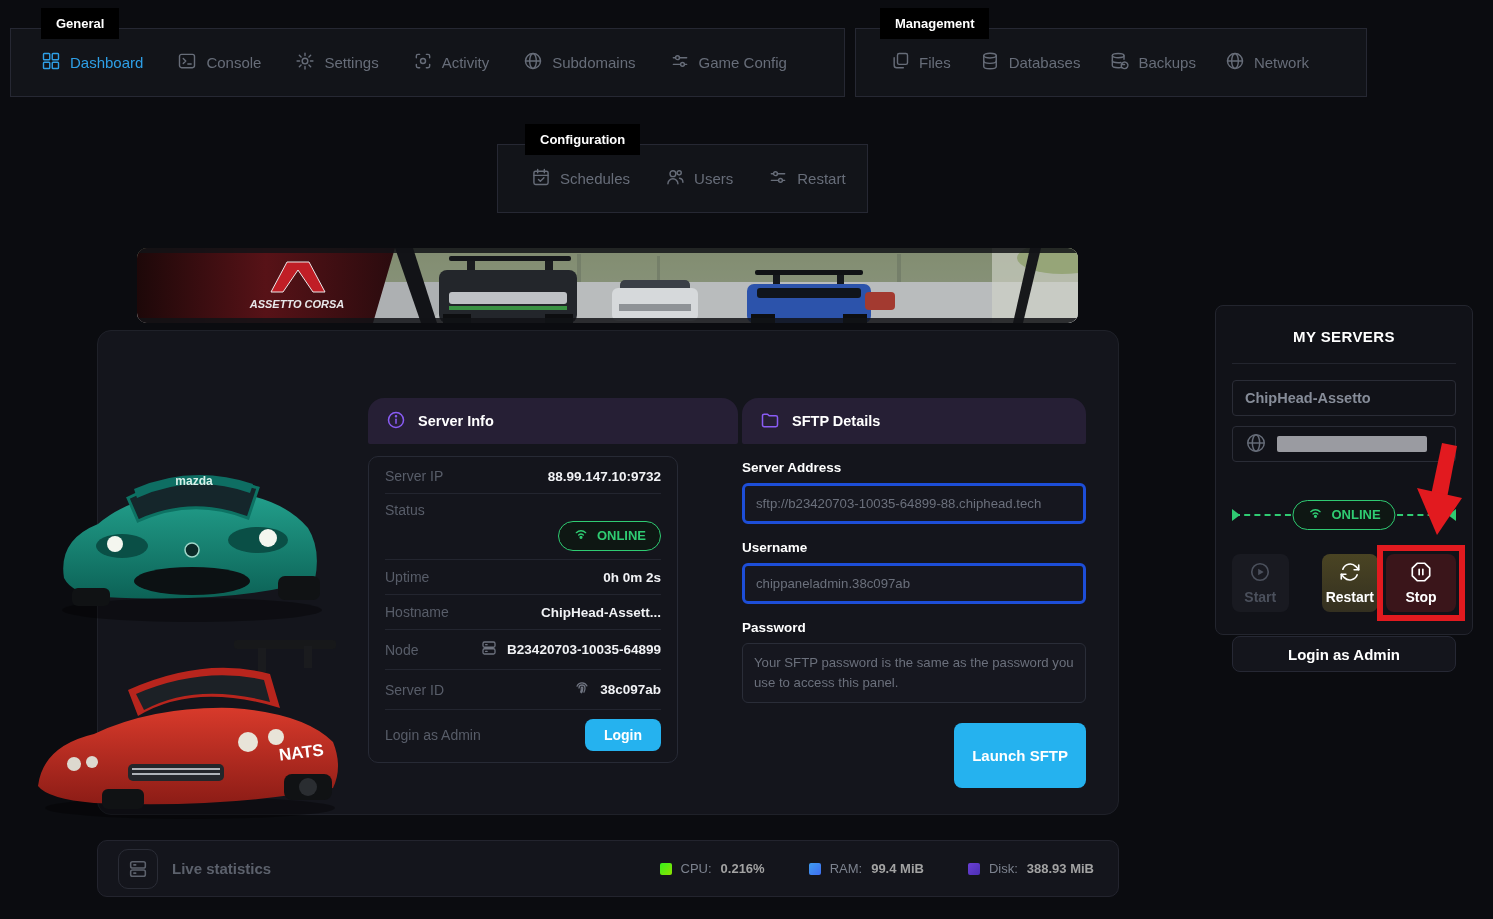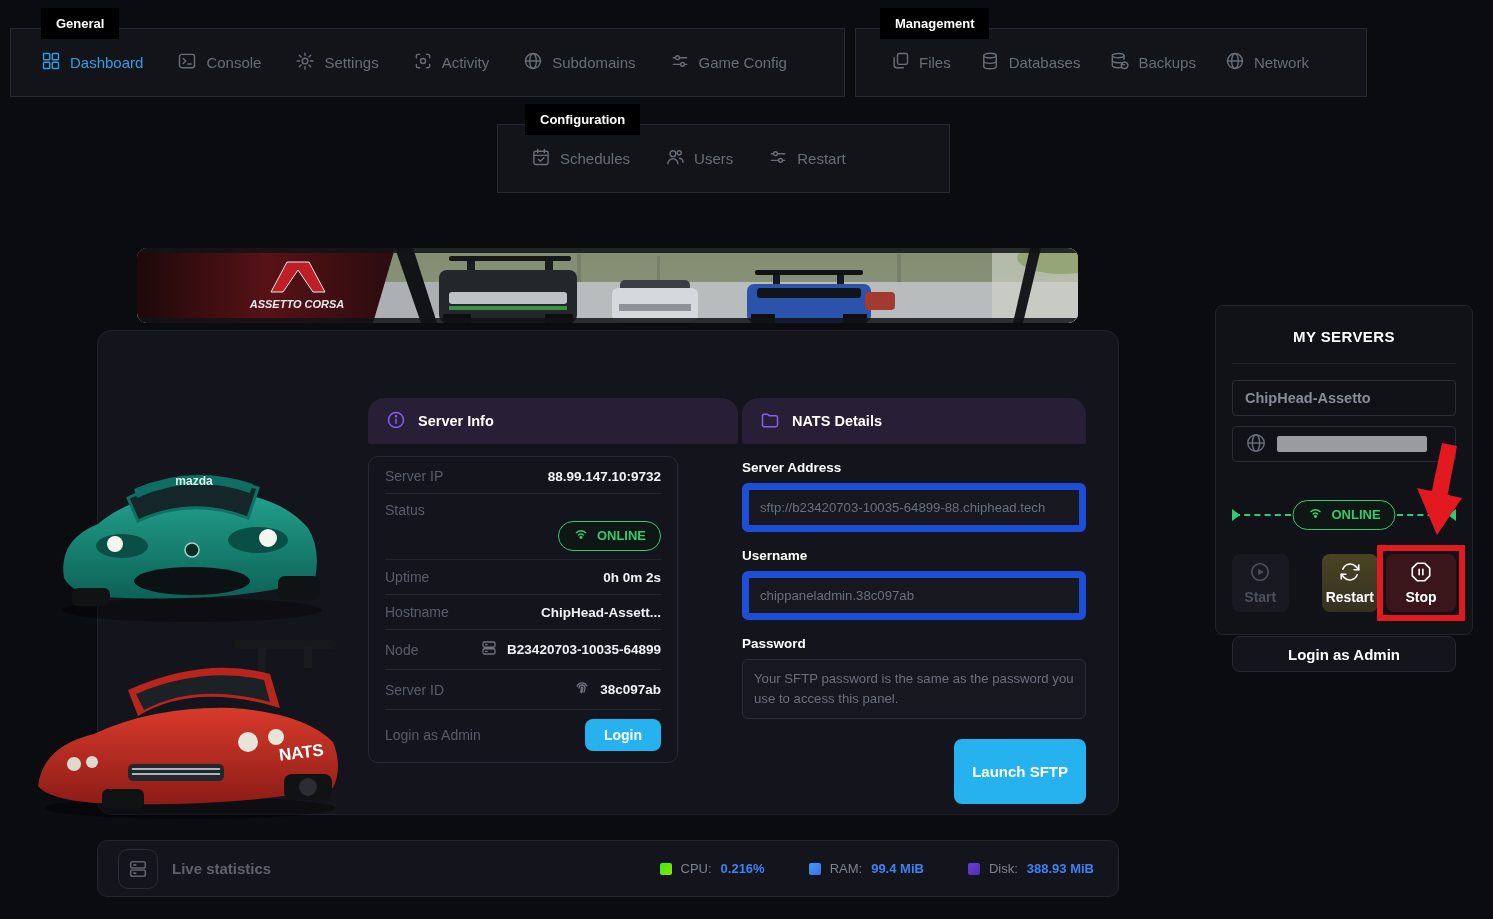--- a/index.html
+++ b/index.html
@@ -45,21 +45,21 @@
                   border-radius:999px; padding:4px 14px 5px 14px; font-weight:bold; font-size:13px;
                   background:#0e1713; align-self:flex-end; margin-top:3px; }
   .badge-online svg { width:16px; height:16px; stroke:#2fcb72; fill:none; stroke-width:2; stroke-linecap:round; }
   .btn-cyan { background:#25b2ef; color:#ffffff; font-weight:bold; border:none; border-radius:8px;
               cursor:pointer; font-family:inherit; }
   .btn-login { padding:8px 19px; font-size:14px; }
 
   
   .sftpbody { position:absolute; left:742px; top:444px; width:344px; z-index:2; }
   .flabel { color:#ffffff; font-weight:bold; font-size:13.5px; margin:16px 0 8px 0; }
-  .finput { width:100%; background:#16171f; border:7px solid #1d4ed8; border-radius:6px; color:#6b707c;
+  .finput { width:100%; background:#16171f; border:3px solid #1d4ed8; border-radius:6px; color:#6b707c;
             font-size:13.2px; padding:10px 11px; font-family:inherit; }
   .fnote { width:100%; background:#16171f; border:1px solid #2a2d38; border-radius:6px; color:#6b707c;
            font-size:13.2px; padding:9px 11px; line-height:1.5; min-height:52px; }
   .btn-launch { float:right; margin-top:20px; padding:24px 18px; font-size:15px; }
 
   
   .sidebar { position:absolute; left:1215px; top:305px; width:258px; height:330px; background:#111218;
              border:1px solid #23252e; border-radius:8px; padding:22px 16px; }
   .sb-title { text-align:center; color:#ffffff; font-weight:bold; font-size:15px; letter-spacing:.4px; }
   .sb-div { border:none; border-top:1px solid #23252e; margin:18px 0 16px 0; }
@@ -98,21 +98,21 @@
                 align-items:center; justify-content:center; color:#5c616c; }
   .ls-iconbox svg { width:22px; height:22px; stroke:currentColor; fill:none; stroke-width:1.7; stroke-linecap:round; }
   .ls-title { color:#5c616c; font-weight:bold; font-size:15px; margin-left:14px; }
   .ls-stats { margin-left:auto; display:flex; align-items:center; gap:44px; margin-right:4px; }
   .stat { display:flex; align-items:center; gap:9px; font-size:13px; }
   .sq { width:12px; height:12px; border-radius:2px; }
   .sq-cpu { background:linear-gradient(135deg,#35f11c,#8fe000); }
   .sq-ram { background:linear-gradient(135deg,#3f9df0,#3f6df0); }
   .sq-disk { background:linear-gradient(135deg,#6b3fd4,#4b2fb4); }
   .stat-label { color:#7c828e; }
-  .stat-val { color:#3b82f6; font-weight:bold; }
+  .stat-val { color:#a3a3a3; font-weight:bold; }
 
   .car-img { position:absolute; z-index:3; }
 </style>
 </head>
 <body>
 
 <div class="page">
 
   <div class="navbox" style="left:10px; top:28px; width:835px; height:69px; padding:0 30px;">
     <div class="navtab" style="left:30px;">General</div>
@@ -197,21 +197,21 @@
         <span class="icon-s"><svg viewBox="0 0 24 24">
               <circle cx="12" cy="12" r="9"></circle>
               <path d="M3 12h18"></path>
               <ellipse cx="12" cy="12" rx="4" ry="9"></ellipse>
             </svg></span>
         <span>Network</span>
       </div>
     </div>
   </div>
 
-  <div class="navbox" style="left:497px; top:124px; width:453px; height:69px; padding:0 33px;justify-content:center;">
+  <div class="navbox" style="left:497px; top:144px; width:371px; height:69px; padding:0 33px;justify-content:center;">
     <div class="navtab" style="left:27px;">Configuration</div>
     <div class="navitems" style="gap:35px;">
       <div class="navitem">
         <span class="icon-s"><svg viewBox="0 0 24 24">
               <rect x="3.5" y="5" width="17" height="16" rx="2"></rect>
               <path d="M8 3v4M16 3v4M3.5 10h17M9 15l2.2 2.2 4.3-4.2"></path>
             </svg></span>
         <span>Schedules</span>
       </div>
       <div class="navitem">
@@ -408,21 +408,21 @@
     <div class="irow last">
       <span class="ilabel">Login as Admin</span>
       <button class="btn-cyan btn-login">Login</button>
     </div>
   </div>
 
   <div class="cardhead" style="left:742px; top:398px; width:344px;">
     <span><svg viewBox="0 0 24 24">
           <path d="M3 7a2 2 0 0 1 2-2h4l2 2h8a2 2 0 0 1 2 2v9a2 2 0 0 1-2 2H5a2 2 0 0 1-2-2z"></path>
         </svg></span>
-    <span>NATS Details</span>
+    <span>SFTP Details</span>
   </div>
   <div class="sftpbody">
     <div class="flabel">Server Address</div>
     <input class="finput" readonly="" value="sftp://b23420703-10035-64899-88.chiphead.tech" style="">
     <div class="flabel">Username</div>
     <input class="finput" readonly="" value="chippaneladmin.38c097ab" style="">
     <div class="flabel">Password</div>
     <div class="fnote">Your SFTP password is the same as the password you use to access this panel.</div>
     <button class="btn-cyan btn-launch">Launch SFTP</button>
   </div>

